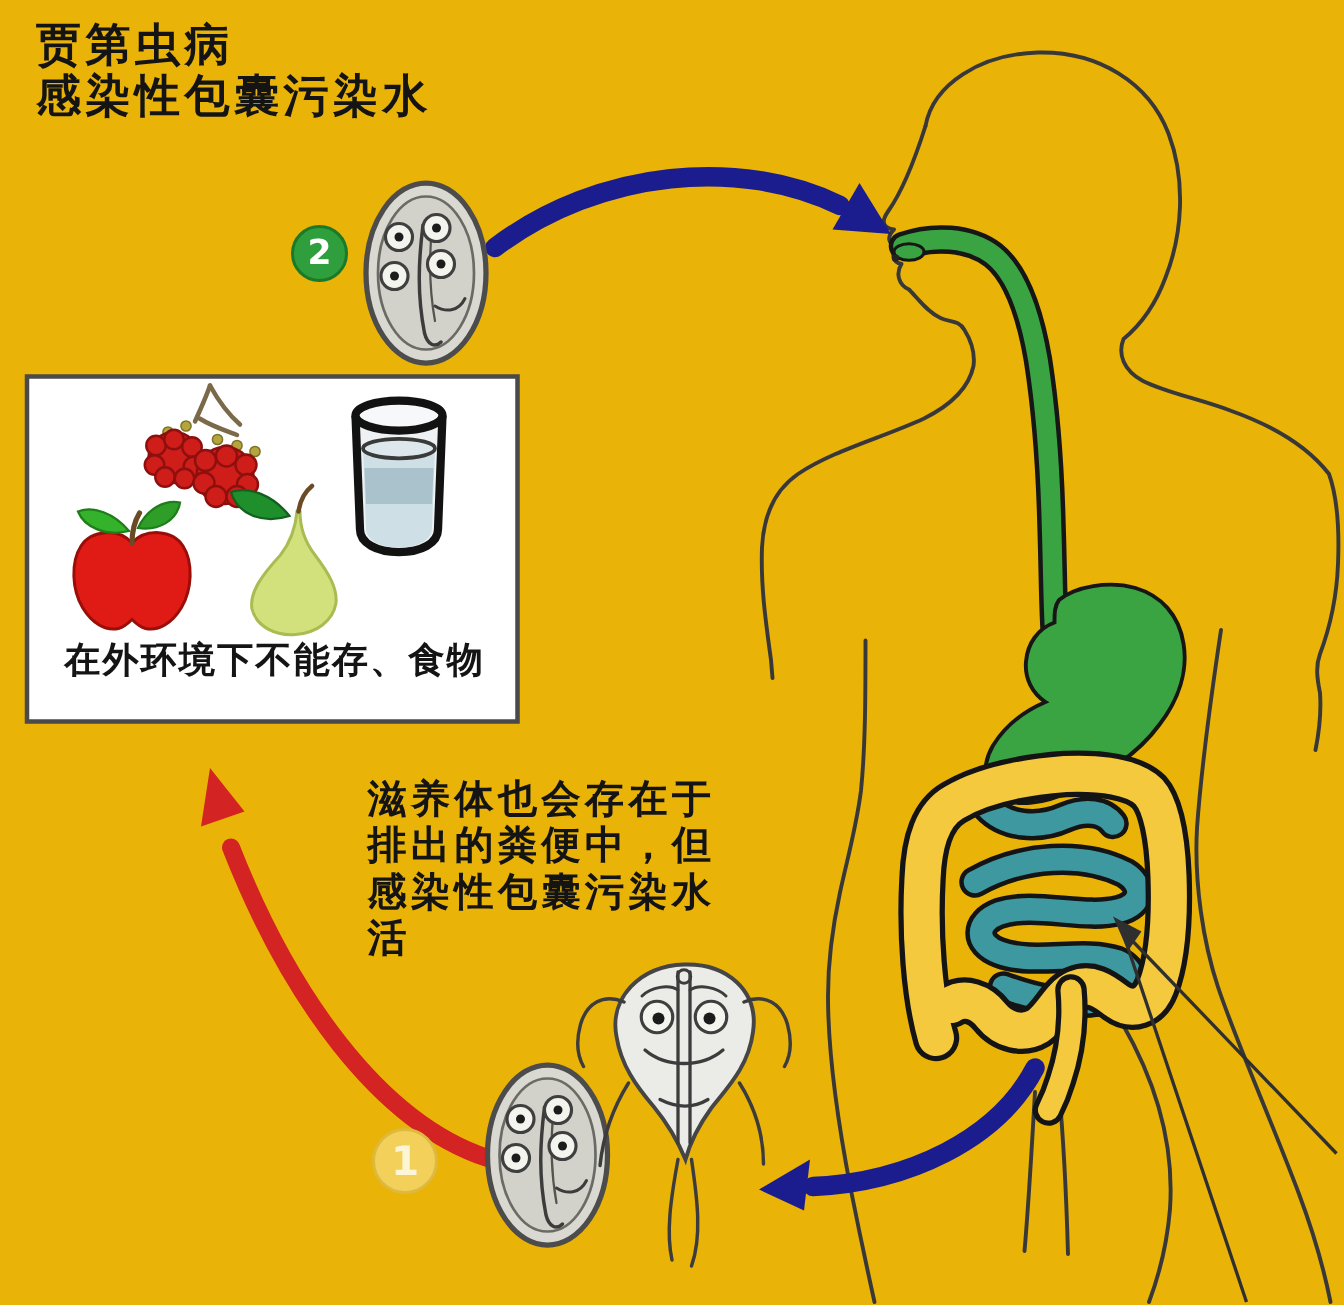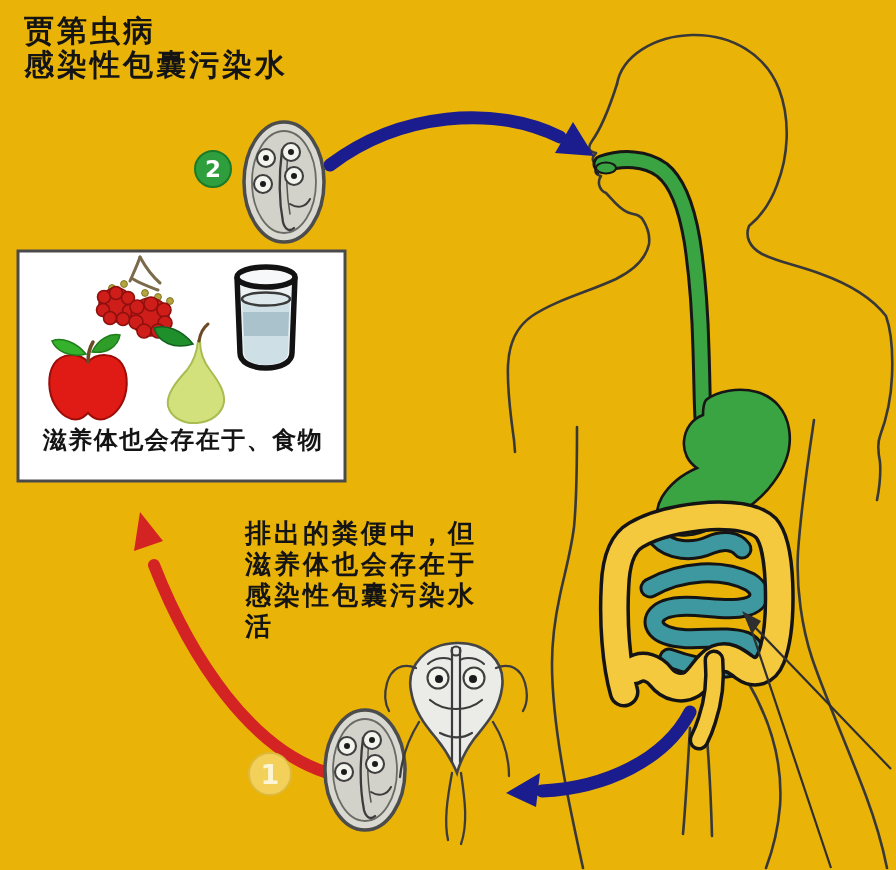--- a/index.html
+++ b/index.html
@@ -311,22 +311,22 @@
   </svg>
 
   <div class="title">
     <div>贾第虫病</div>
     <div>感染性包囊污染水</div>
   </div>
 
   <div class="badge badge-2">2</div>
   <div class="badge badge-1">1</div>
 
-  <div class="box-caption">滋养体也会存在于、食物</div>
+  <div class="box-caption">在外环境下不能存、食物</div>
 
   <div class="note">
+    <div>滋养体也会存在于</div>
     <div>排出的粪便中，但</div>
-    <div>滋养体也会存在于</div>
     <div>感染性包囊污染水</div>
     <div>活</div>
   </div>
 
 </div>
 
 </body></html>

